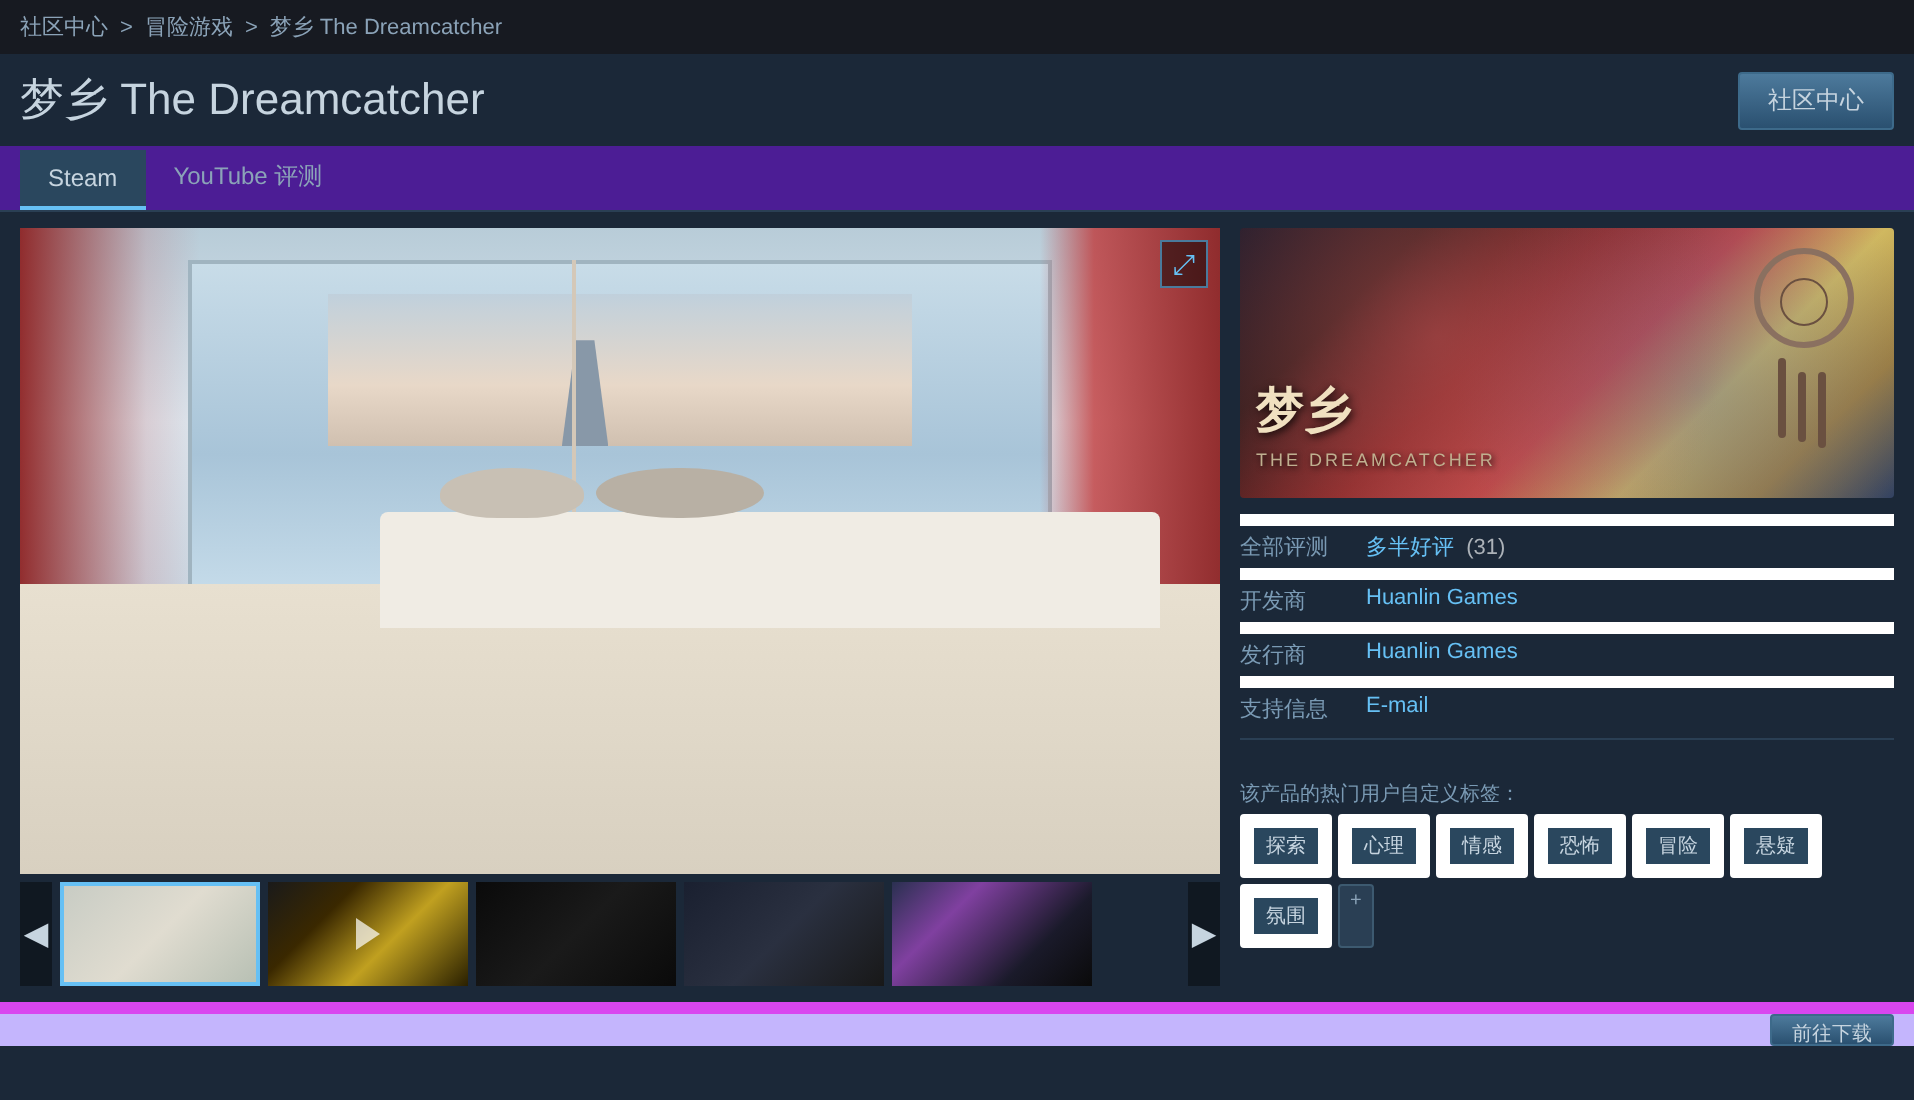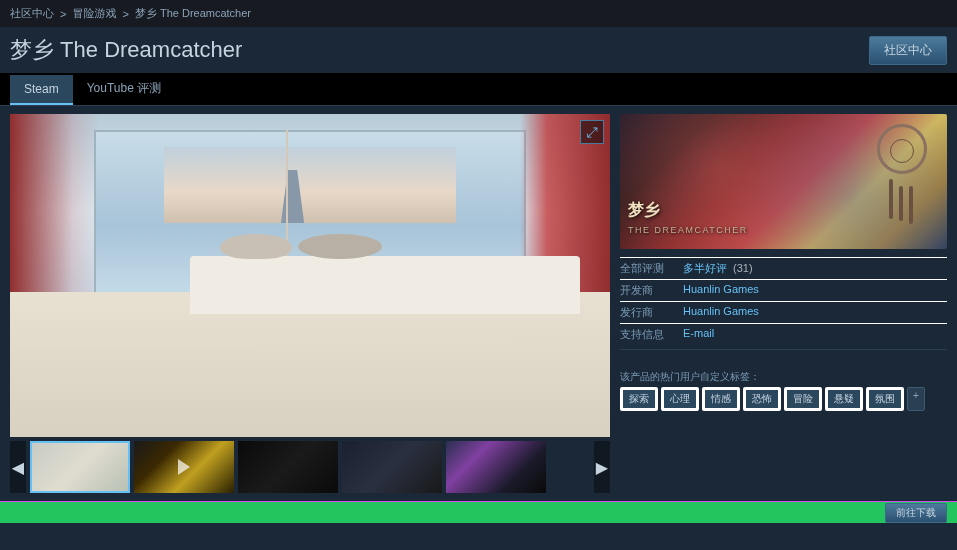--- a/index.html
+++ b/index.html
@@ -47,21 +47,21 @@
       color: #c6d4df;
       border: 1px solid #3d6a8a;
       padding: 5px 14px;
       font-size: 12px;
       cursor: pointer;
       border-radius: 2px;
     }
 
     
     .tabs {
-      background: #000000;
+      background: #4c1d95;
       display: flex;
       align-items: center;
       padding: 0 10px;
       gap: 0;
       border-bottom: 1px solid #2a3f54;
     }
     .tab {
       padding: 7px 14px;
       font-size: 12px;
       cursor: pointer;
@@ -341,21 +341,21 @@
       line-height: 1.5;
       margin-bottom: 8px;
       padding: 0 2px;
     }
 
     
     .info-row {
       display: flex;
       align-items: flex-start;
       padding: 3px 0;
-      border-top: 1px solid #ffffff;
+      border-top: 6px solid #ffffff;
       gap: 8px;
     }
     .info-label {
       color: #7a9ab4;
       width: 55px;
       font-size: 11px;
       flex-shrink: 0;
     }
     .info-value {
       color: #c6d4df;
@@ -384,41 +384,40 @@
       gap: 3px;
       flex-wrap: wrap;
     }
     .tag {
       background: #2a475e;
       color: #c6d4df;
       font-size: 10px;
       padding: 2px 6px;
       border-radius: 2px;
       cursor: pointer;
-      border: 3px solid #ffffff;
+      border: 7px solid #ffffff;
     }
     .tag-plus {
       background: #2a3f54;
       color: #8ba3b8;
       font-size: 10px;
       padding: 2px 5px;
       border-radius: 2px;
       cursor: pointer;
       border: 1px solid #3d5a70;
     }
 
     
     .bottom-bar {
-      background: #22c55e;
+      background: #c4b5fd;
       height: 22px;
       display: flex;
-      align-items: center;
       justify-content: flex-end;
       padding: 0 10px;
-      border-top: 1px solid #d946ef;
+      border-top: 6px solid #d946ef;
     }
     .store-btn {
       background: linear-gradient(to bottom, #4d7a9c, #2a5070);
       color: #c6d4df;
       border: 1px solid #3d6a8a;
       padding: 2px 10px;
       font-size: 10px;
       cursor: pointer;
       border-radius: 2px;
       margin-left: 6px;
@@ -490,21 +489,21 @@
 
     <div class="game-header-img">
       <div class="header-dreamlike"></div>
       <div class="dreamcatcher-icon">
         <div class="dc-circle"></div>
         <div class="dc-inner-circle"></div>
         <div class="dc-feather dc-feather-1"></div>
         <div class="dc-feather dc-feather-2"></div>
         <div class="dc-feather dc-feather-3"></div>
       </div>
-      <div style="position:absolute;bottom:28px;left:8px;font-size:16px;color:#f0e0c0;font-weight:bold;text-shadow:1px 1px 4px rgba(0,0,0,0.9);">梦乡</div>
+      <div style="position:absolute;bottom:28px;left:8px;font-size:24px;color:#f0e0c0;font-weight:bold;text-shadow:1px 1px 4px rgba(0,0,0,0.9);">梦乡</div>
       <div style="position:absolute;bottom:14px;left:8px;font-size:9px;color:#c0b090;letter-spacing:1.5px;text-shadow:1px 1px 3px rgba(0,0,0,0.9);">THE DREAMCATCHER</div>
     </div>
 
 
     <div class="info-row">
       <span class="info-label">全部评测</span>
       <a class="info-link">
         <span>多半好评</span>
         <span style="color:#acb2b8;margin-left:3px;">(31)</span>
       </a>

